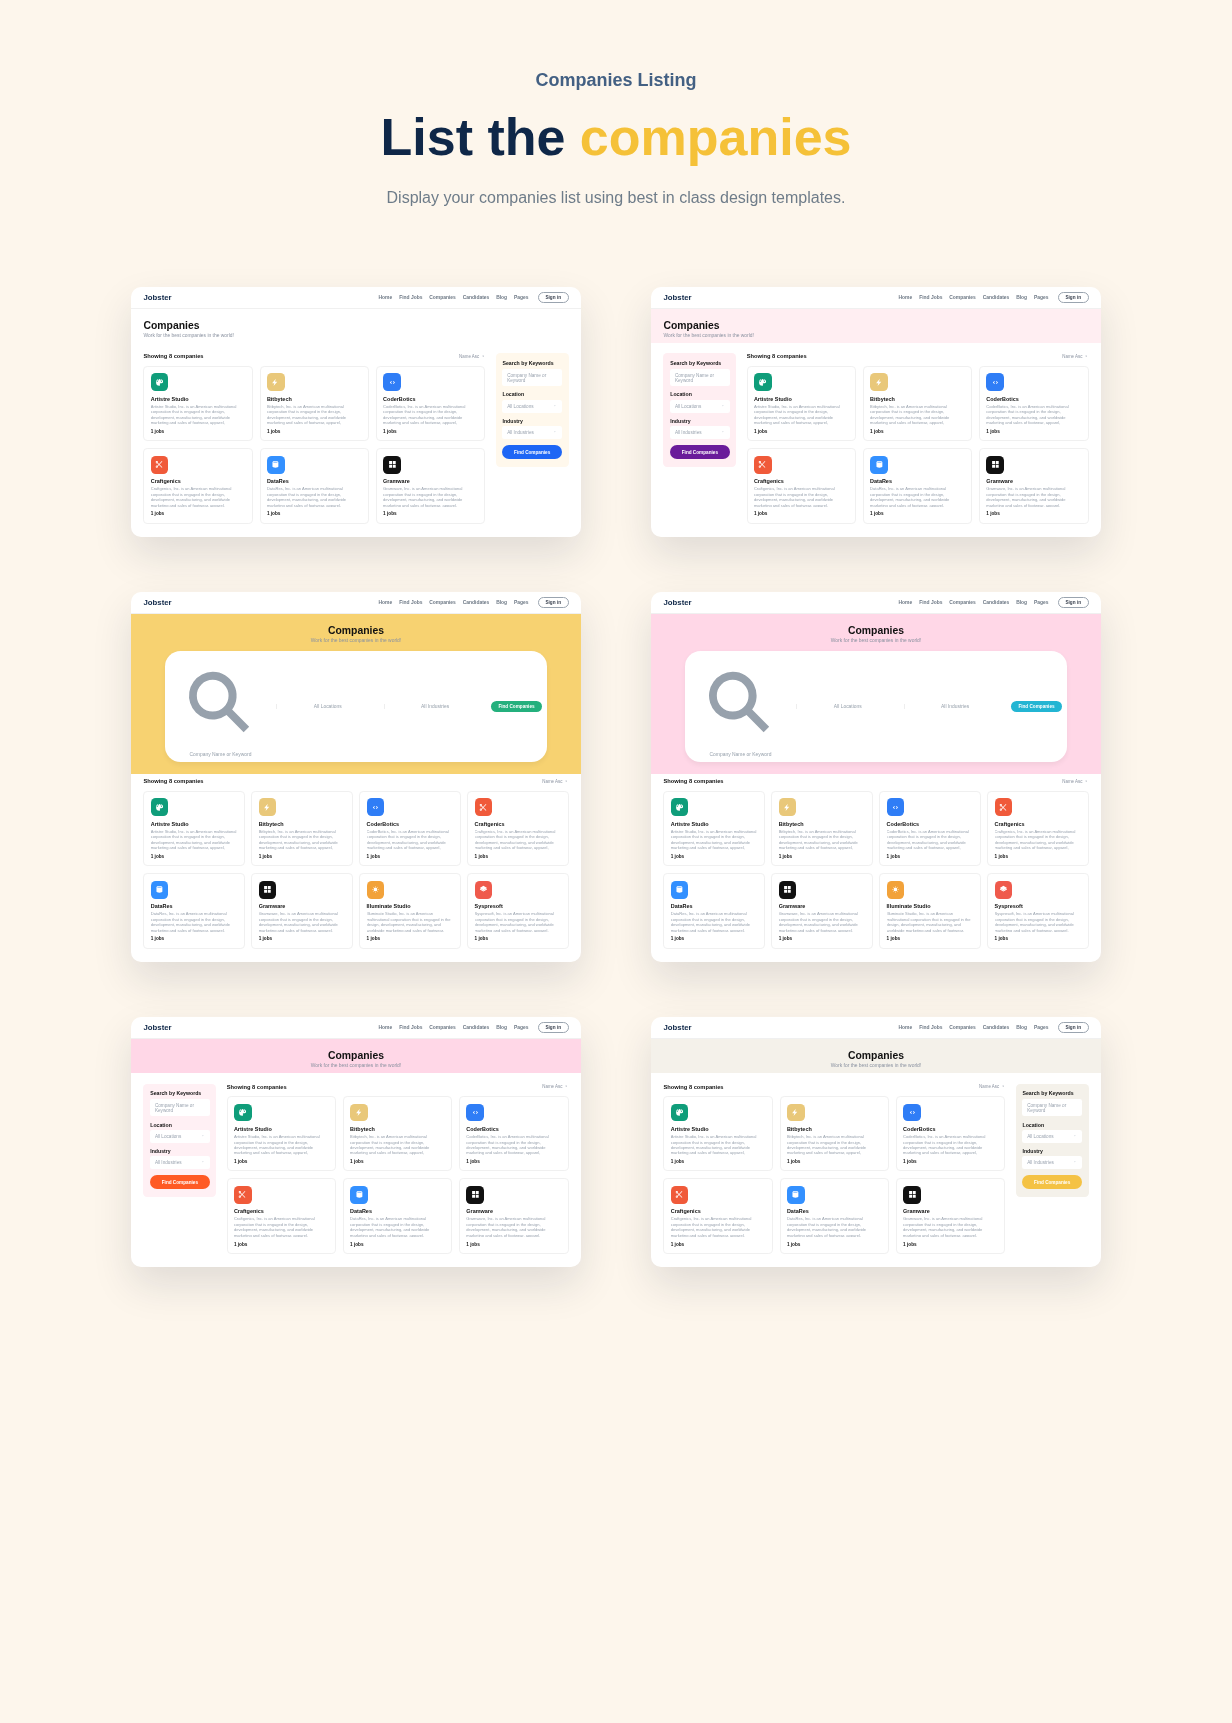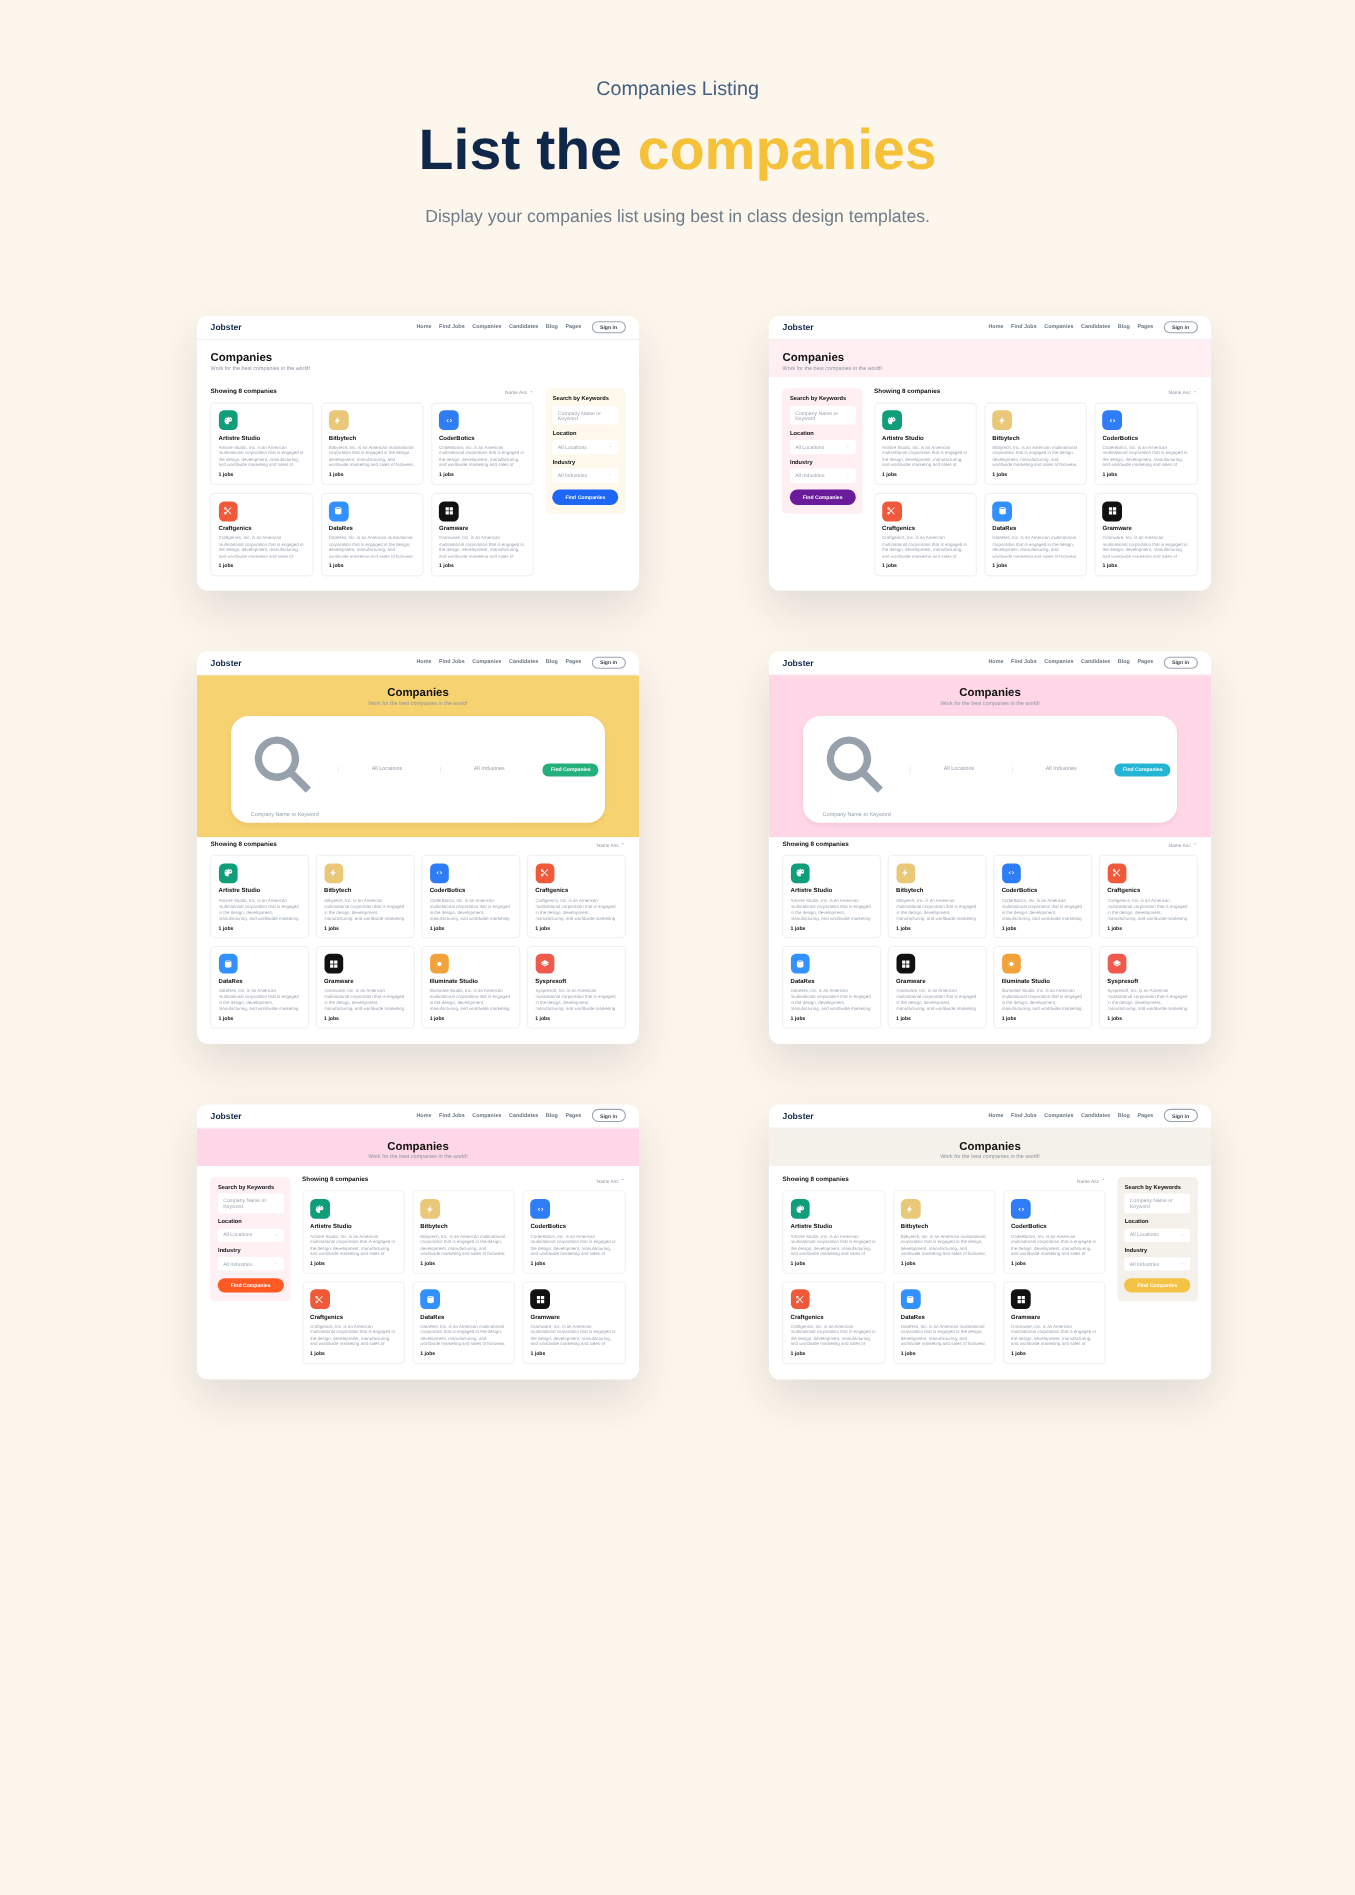--- a/index.html
+++ b/index.html
@@ -15,21 +15,21 @@
     background: var(--page-bg);
     font-family: "Segoe UI", "Helvetica Neue", Arial, sans-serif;
     color: var(--navy);
   }
   .hero {
     text-align: center;
     padding: 70px 20px 40px;
   }
   .hero .eyebrow {
     color: #436083;
-    font-weight: 400;
+    font-weight: 700;
     font-size: 18px;
     margin-bottom: 18px;
   }
   .hero h1 {
     margin: 6px;
     font-size: 52px;
     font-weight: 800;
     line-height: 1.08;
     color: var(--navy);
   }
@@ -52,21 +52,20 @@
 
   
   .preview {
     background: #fff;
     border-radius: 10px;
     box-shadow: 0 18px 40px rgba(20,35,60,0.12);
     overflow: hidden;
     font-size: 5.2px;               
     color: #3a3f47;
     position: relative;
-    margin-left: 48px;
     --accent: #1e66f5;
     --accent-soft: #e8f0ff;
     --btn-bg: #1e66f5;
     --btn-fg: #fff;
     --banner-bg: #fff;
     --filter-bg: #fff8ec;
   }
   .preview .nav {
     height: 4.2em;
     display: flex;

